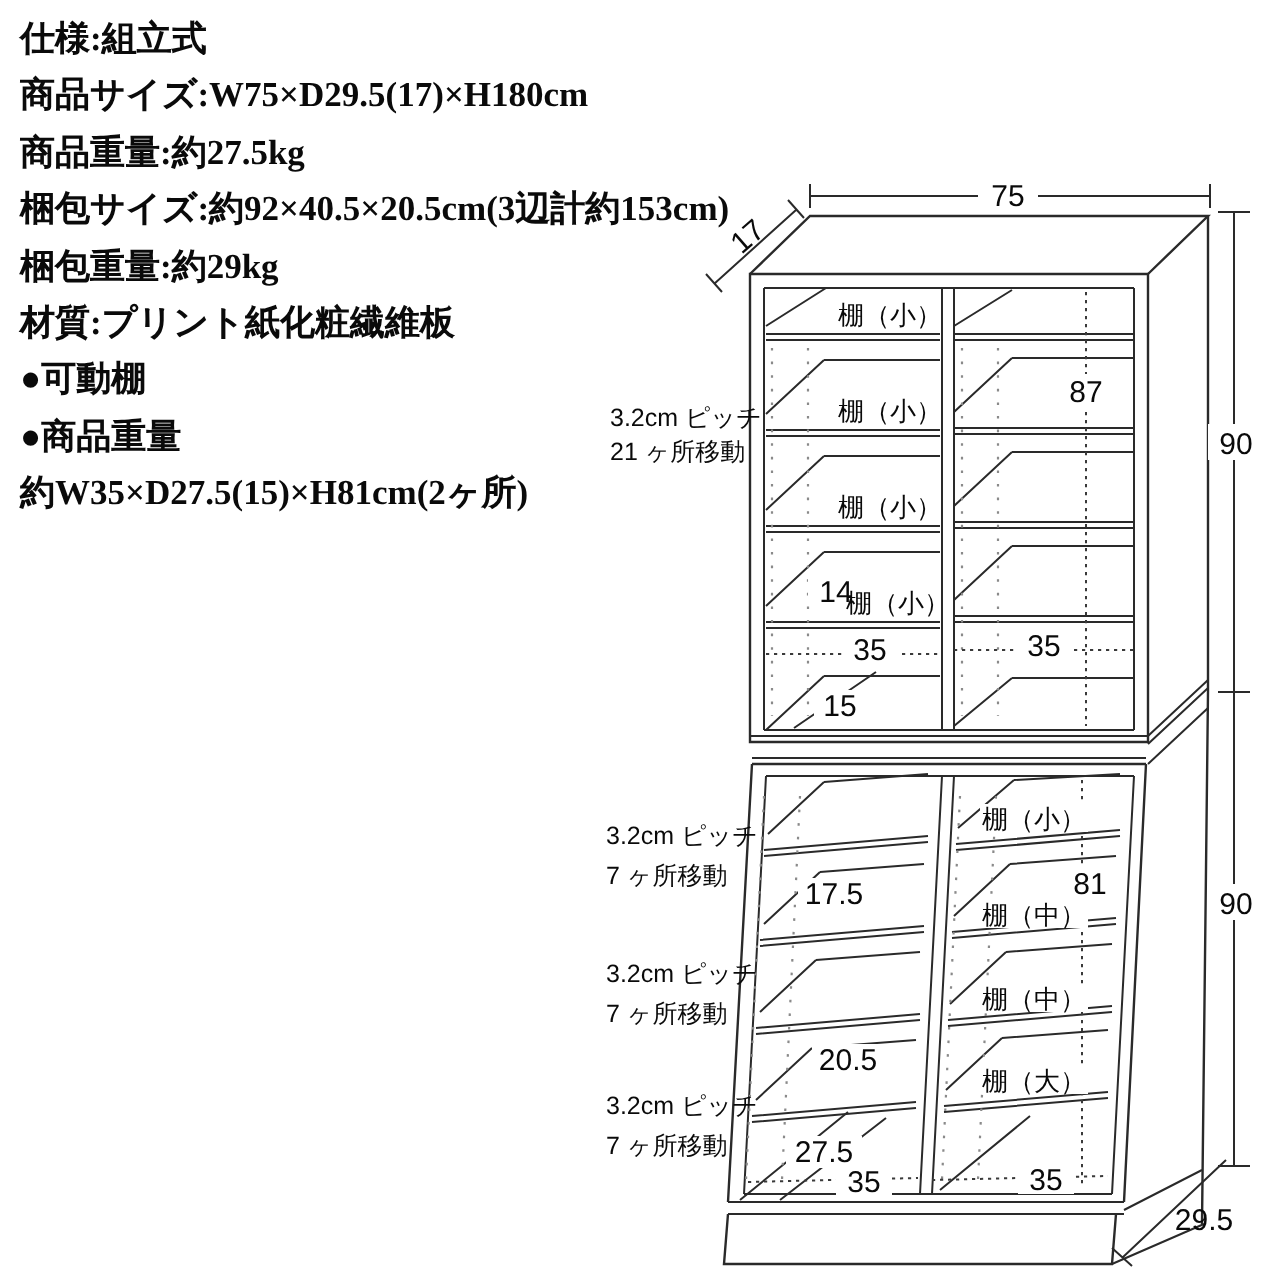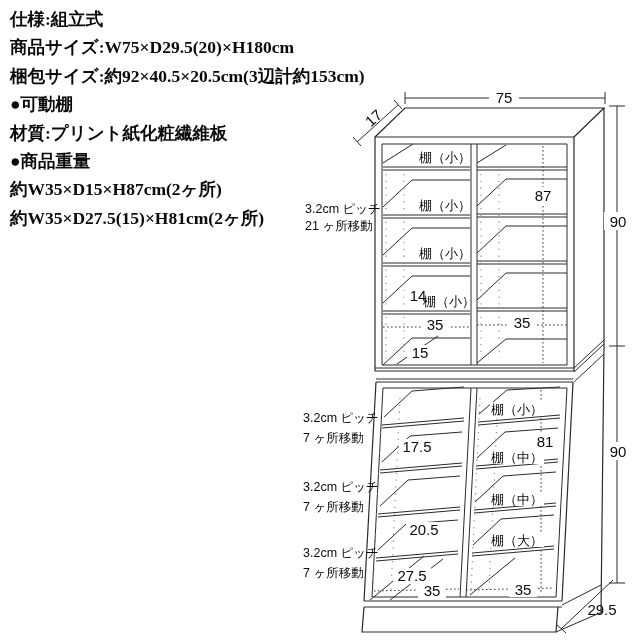--- a/index.html
+++ b/index.html
@@ -22,26 +22,27 @@
   .peg{stroke:#8a8a8a;stroke-width:1.1;fill:none;stroke-dasharray:1.3,5.5;}
   .wbg{fill:#ffffff;}
 </style>
 </head>
 <body>
 
 <div class="page">
 
   <div class="spec">
     <div>仕様:組立式</div>
-    <div>商品サイズ:W75×D29.5(20)×H180cm</div>
+    <div>商品サイズ:W75×D29.5(17)×H180cm</div>
+    <div>商品重量:約27.5kg</div>
     <div>梱包サイズ:約92×40.5×20.5cm(3辺計約153cm)</div>
+    <div>梱包重量:約29kg</div>
+    <div>材質:プリント紙化粧繊維板</div>
     <div>●可動棚</div>
-    <div>材質:プリント紙化粧繊維板</div>
     <div>●商品重量</div>
-    <div>約W35×D15×H87cm(2ヶ所)</div>
     <div>約W35×D27.5(15)×H81cm(2ヶ所)</div>
   </div>
 
   <svg width="640" height="640" viewBox="0 0 640 640">
 
     <g>
       <path class="ln2" d="M375,137 H574 V371 H375 Z"></path>
       <path class="ln2" d="M375,137 L405,108 H604 L574,137"></path>
       <path class="ln2" d="M604,108 V346 L601,612"></path>
       <path class="ln" d="M382,144 H567 M382,144 V365 M567,144 V365 M382,365 H567"></path>

